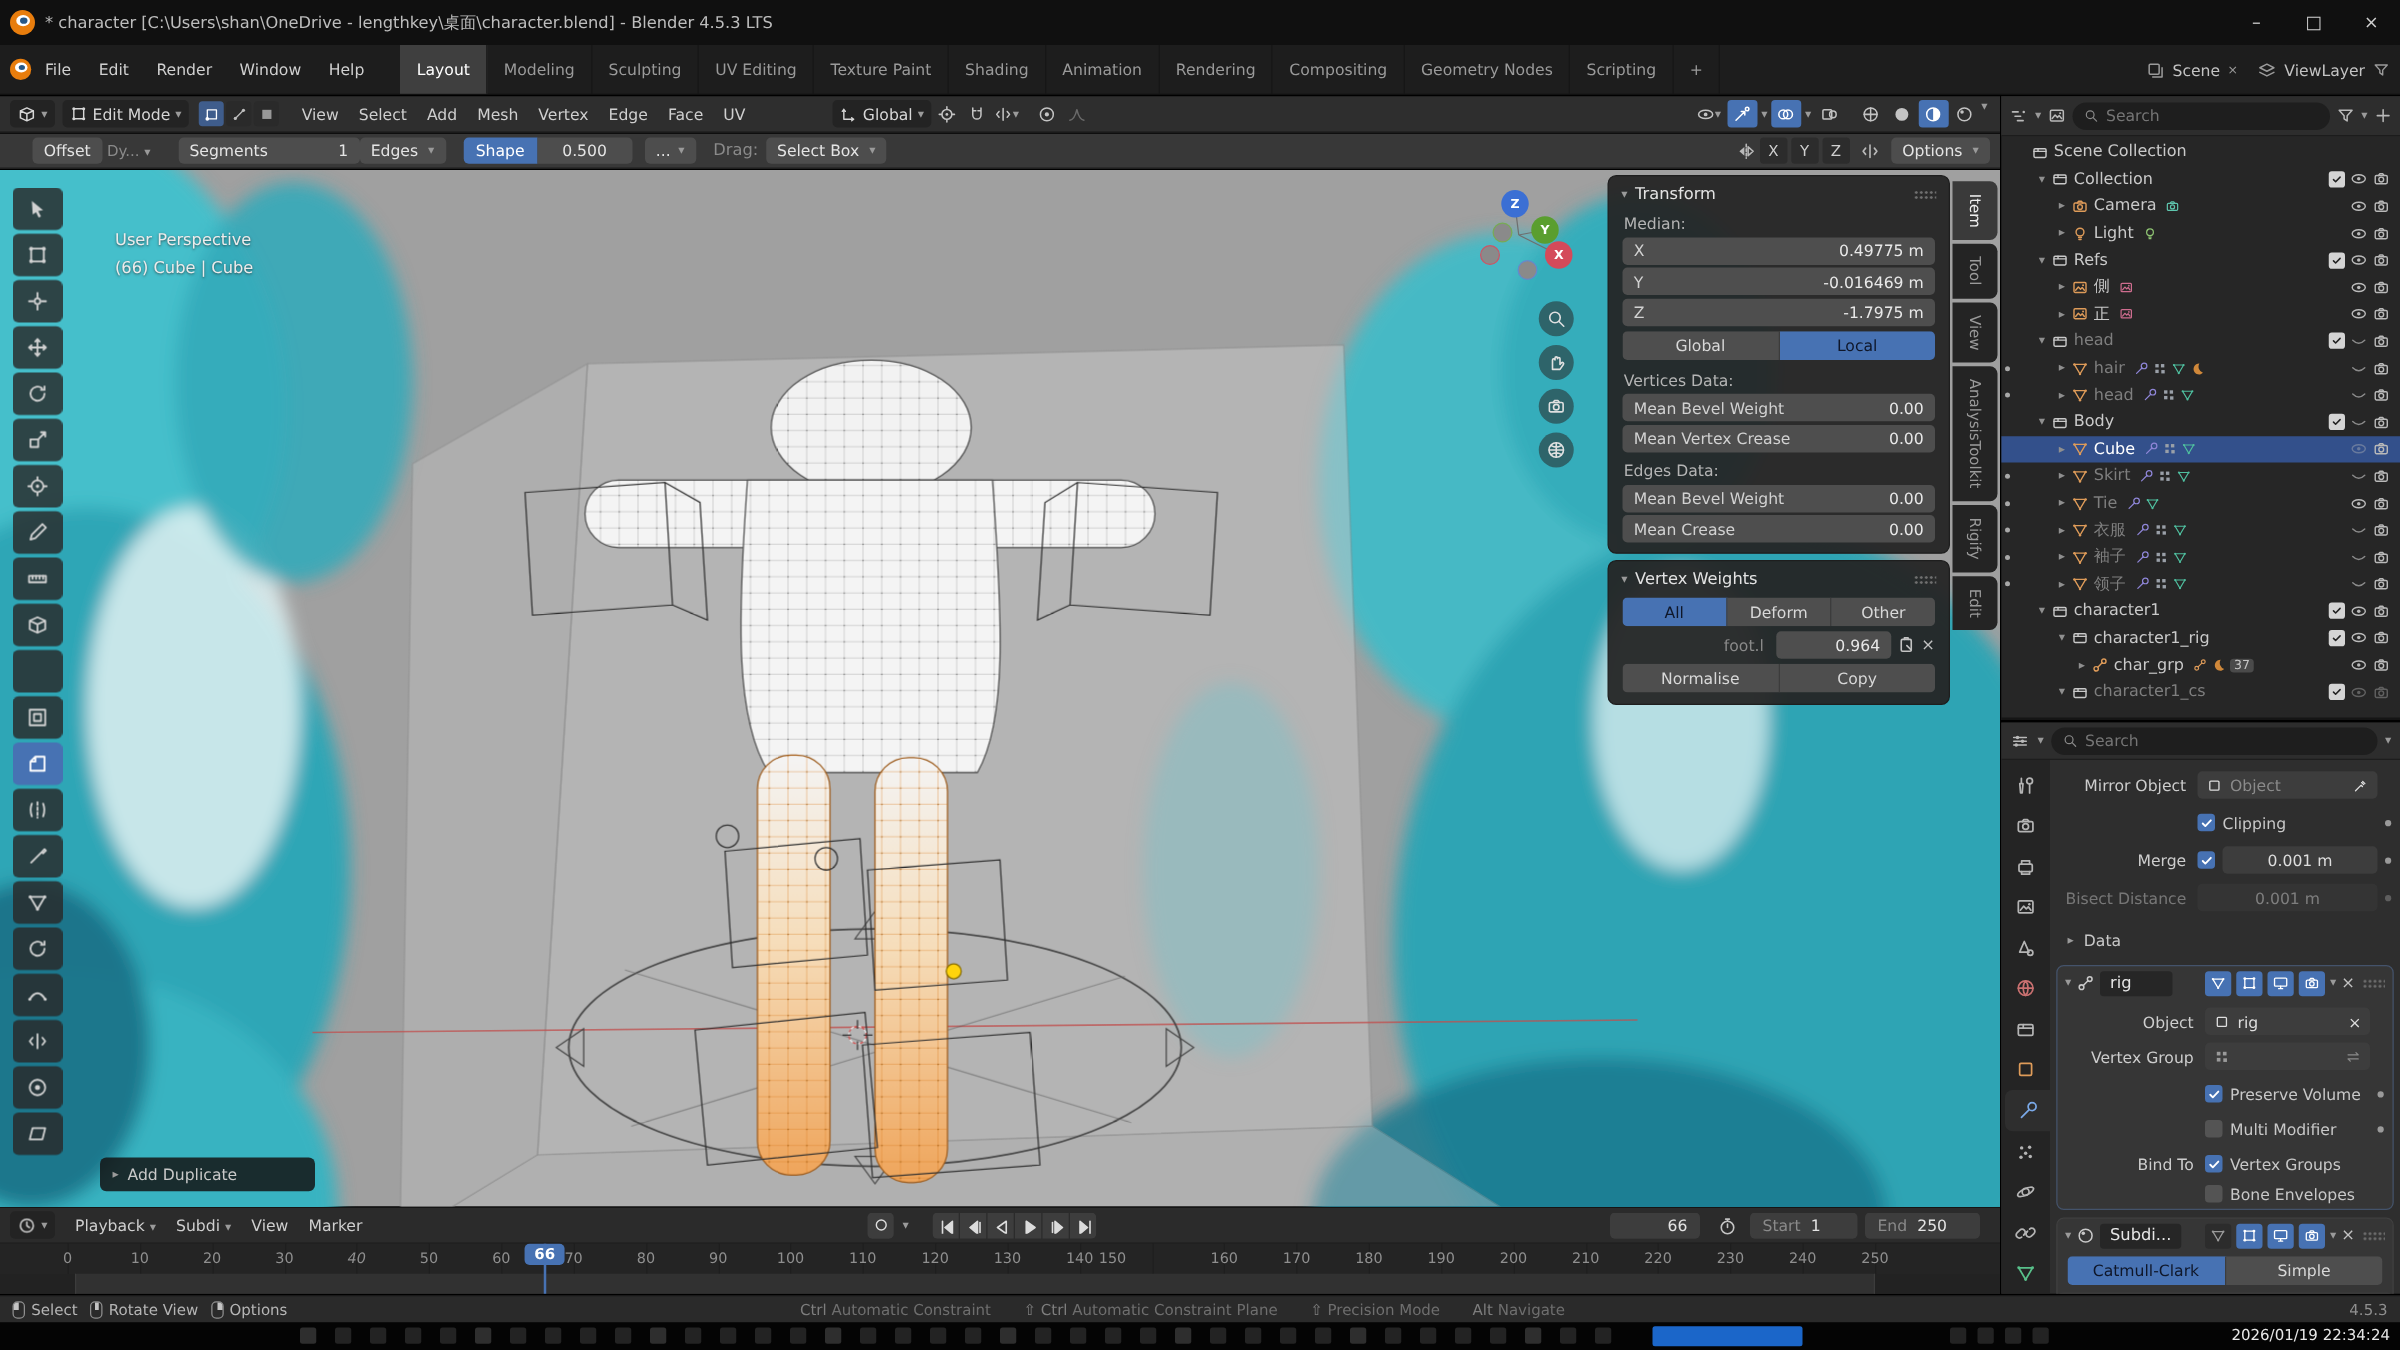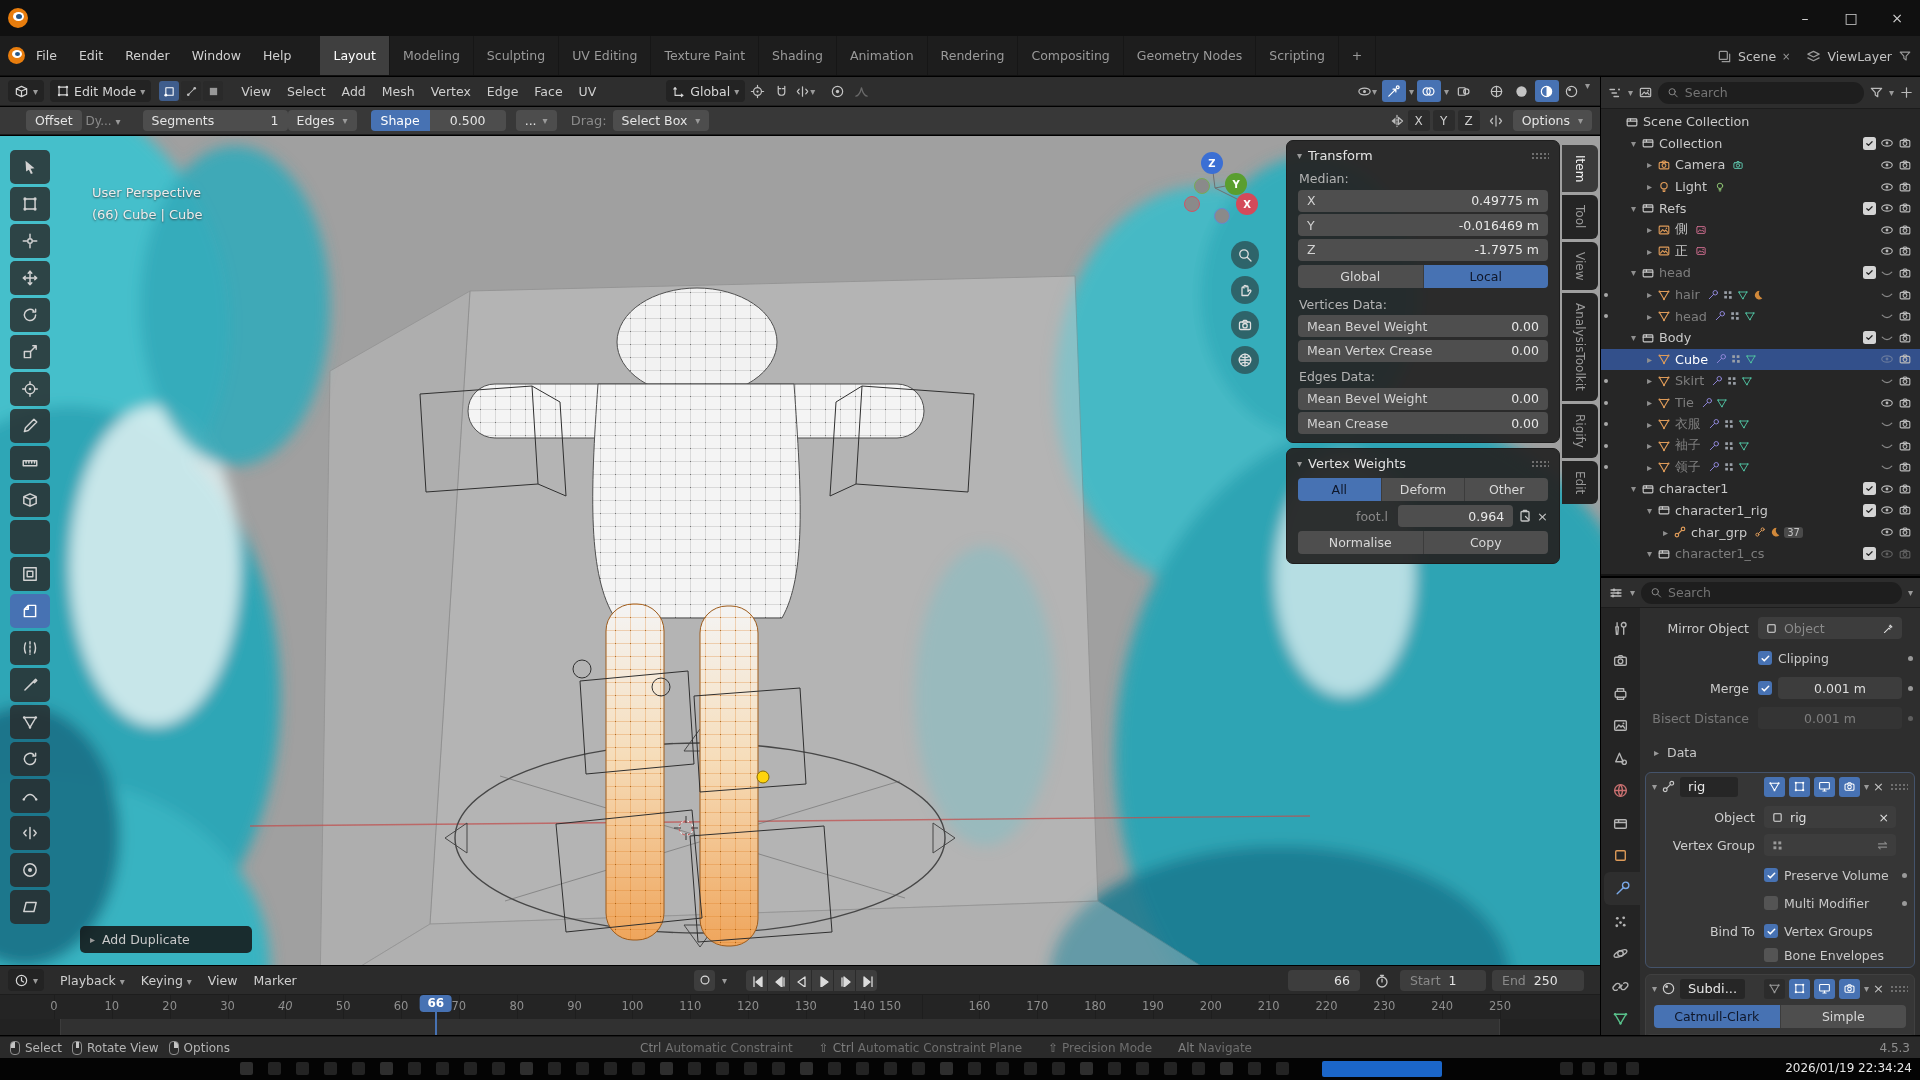--- a/index.html
+++ b/index.html
@@ -414,20 +414,21 @@
       <path d="M3 6 h10 M13 6 l-2.2-2.2 M3 10 h10 M3 10 l2.2 2.2"></path>
     </symbol>
 </svg>
 
 <div id="titlebar" class="abs">
   <span class="blenderlogo">
       <span class="c1"></span>
       <span class="c2"></span>
       <span class="c3"></span>
     </span>
+  <span class="title">* character [C:\Users\shan\OneDrive - lengthkey\桌面\character.blend] - Blender 4.5.3 LTS</span>
   <span id="winbtns">
     <span class="winbtn">–</span>
     <span class="winbtn">□</span>
     <span class="winbtn" id="win-close">×</span>
   </span>
 </div>
 
 <div id="menubar" class="abs">
   <span class="blenderlogo" style="width:17px;height:17px">
       <span class="c1"></span>
@@ -912,21 +913,21 @@
       <span>Vertex Weights</span>
       <span class="np-grip"></span>
     </div>
     <div class="seg">
       <div class="active">All</div>
       <div>Deform</div>
       <div>Other</div>
     </div>
     <div style="display:flex;align-items:center;margin:2.5px 11px;gap:4px">
       <span class="dim" style="flex:1;text-align:right;padding-right:6px;font-size:12.5px">foot.l</span>
-      <span class="nf" style="margin:0;width:115px;justify-content:flex-end">0.964</span>
+      <span class="nf" style="margin:0;width:92px;justify-content:flex-end">0.964</span>
       <svg class="i" width="16" height="16" style="color:#c3c3c3">
           <use href="#s-clip"></use>
         </svg>
       <span style="color:#c3c3c3">×</span>
     </div>
     <div class="seg" style="margin-bottom:9px">
       <div>Normalise</div>
       <div>Copy</div>
     </div>
   </div>
@@ -1844,21 +1845,21 @@
 
 <div id="timeline" class="abs">
   <div id="tl-header">
     <span class="hbtn" style="margin-left:8px">
       <svg class="i" width="15" height="15">
           <use href="#s-clock"></use>
         </svg>
         <span class="chev">▾</span>
     </span>
     <span class="hmenu" style="margin-left:8px"><span>Playback</span> <span class="chev">▾</span></span>
-    <span class="hmenu"><span>Keying</span> <span class="chev">▾</span></span>
+    <span class="hmenu"><span>Subdi</span> <span class="chev">▾</span></span>
     <span class="hmenu">View</span>
     <span class="hmenu">Marker</span>
 
     <span class="pbbtn" style="position:absolute;left:694px;border-radius:4px">
         <svg class="i" width="14" height="14">
           <use href="#s-record"></use>
         </svg>
       </span>
     <span class="chev" style="position:absolute;left:722px">▾</span>
 

